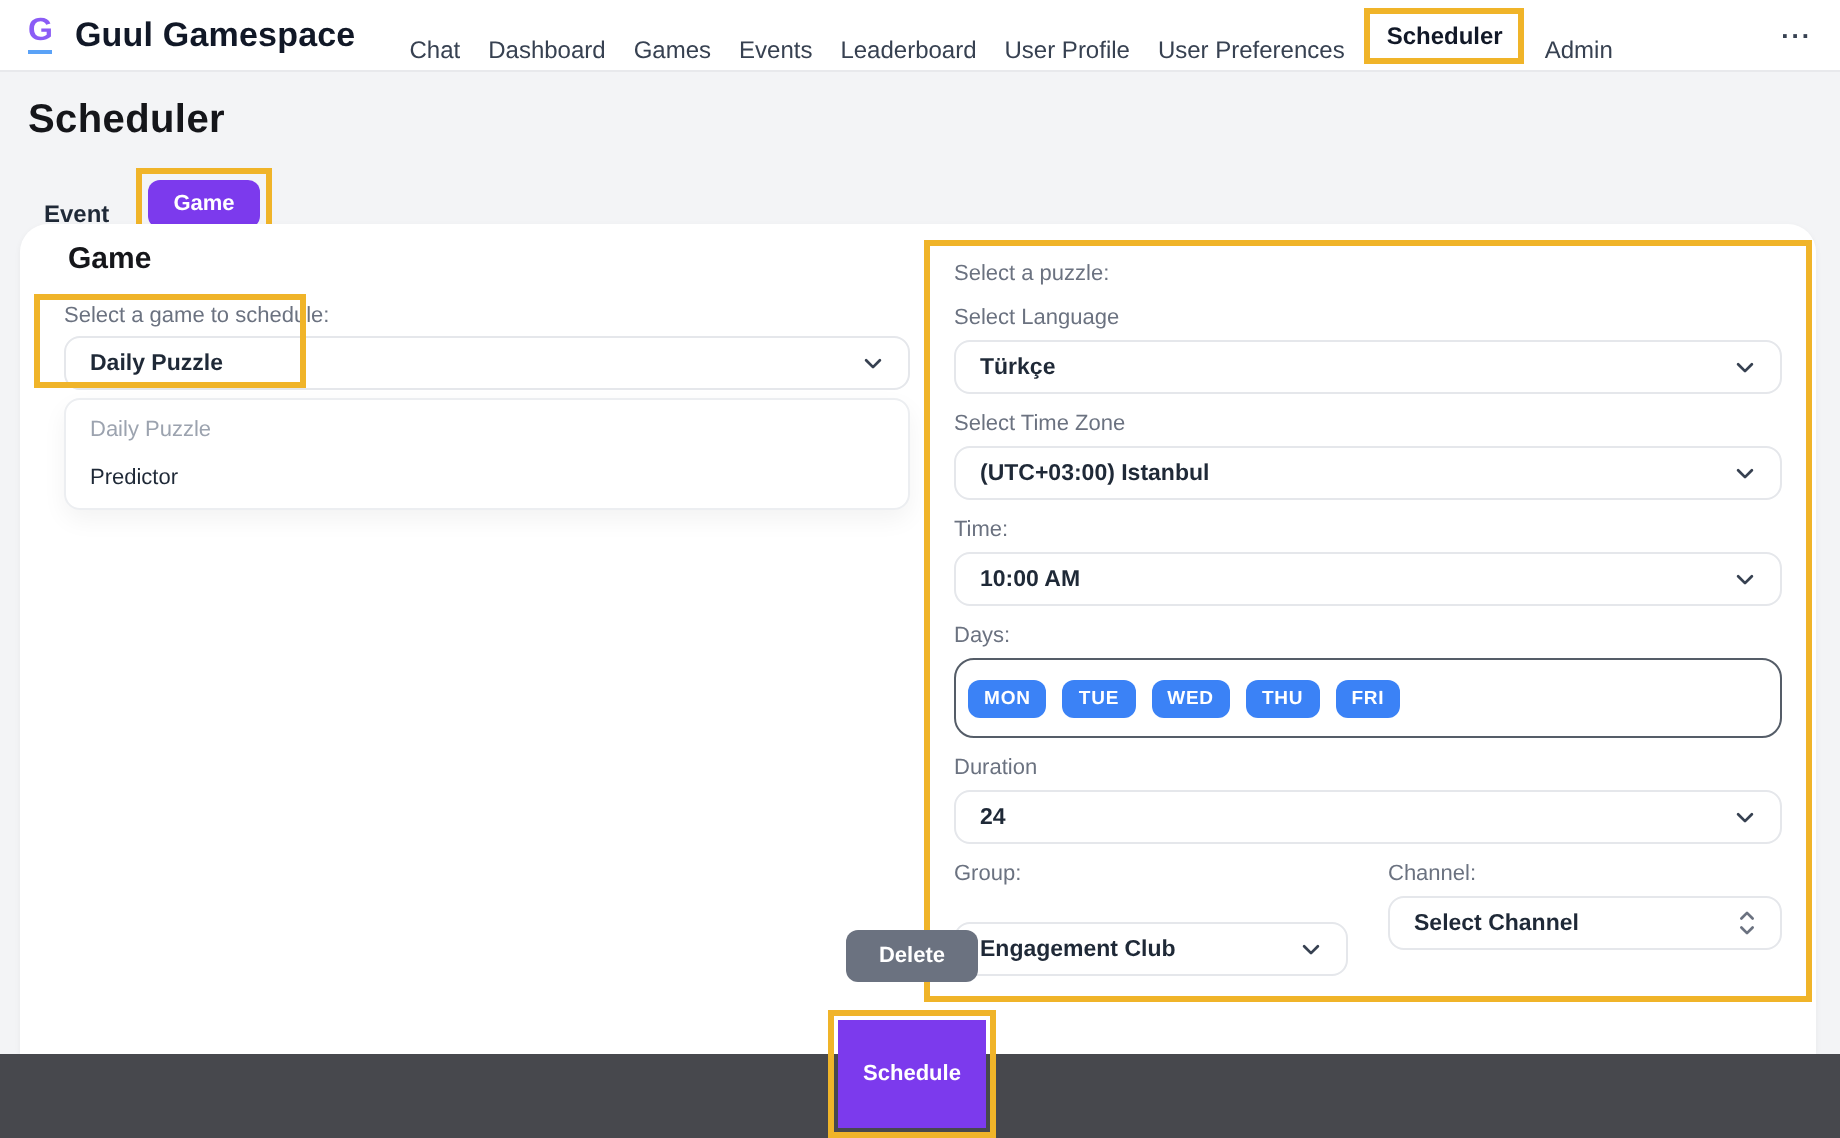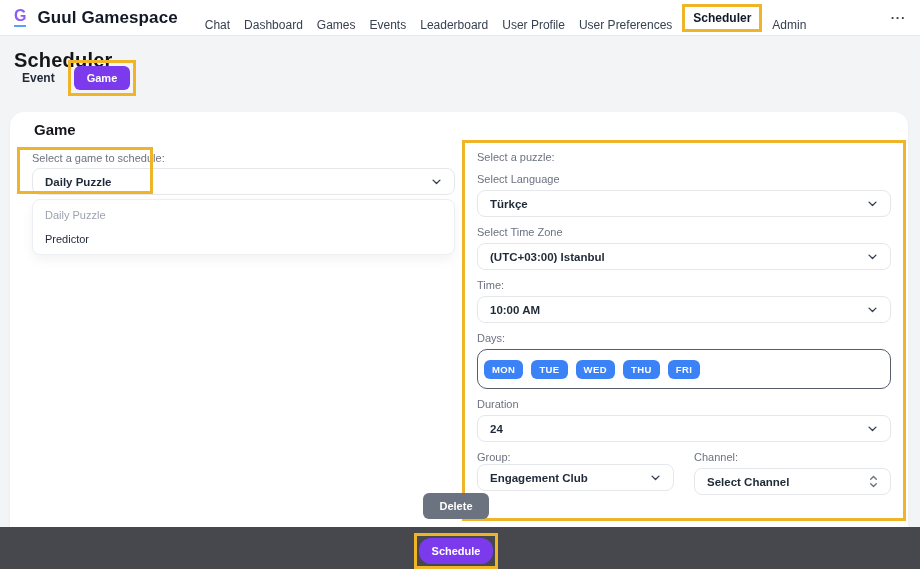--- a/index.html
+++ b/index.html
@@ -29,21 +29,21 @@
     border:3px solid #f0b429; padding:4px 5px; margin:0 3px; display:inline-flex; align-items:center;
   }
   .nav-spacer { flex:1; }
   .ellipsis { font-size:13px; font-weight:700; color:#374151; letter-spacing:1.5px; line-height:0; padding-bottom:6px; cursor:pointer; }
 
   
   .page-title {
     position:absolute; left:14px; top:49px;
     font-size:20px; font-weight:700; color:#15161a; letter-spacing:.2px;
   }
-  .tabs { position:absolute; left:14px; top:60px; display:flex; align-items:center; }
+  .tabs { position:absolute; left:14px; top:84px; display:flex; align-items:flex-end; }
   .tab-event { font-size:12px; font-weight:600; color:#1f2937; padding:6px 8px; cursor:pointer; }
   .hl-wrap-tab { border:3px solid #f0b429; padding:3px; margin-left:5px; }
   .tab-game {
     background:#7c3aed; color:#ffffff; font-size:11px; font-weight:700;
     border:none; border-radius:6px; padding:6px 13px; cursor:pointer;
     font-family:"Liberation Sans", sans-serif;
   }
 
   
   .card {
@@ -70,21 +70,21 @@
     position:absolute; left:22px; top:87px; width:423px;
     background:#fff; border:1px solid #eceef1; border-radius:8px;
     box-shadow:0 5px 12px rgba(0,0,0,.05); overflow:hidden; padding:3px 0;
   }
   .option { font-size:11px; padding:6px 12px; cursor:pointer; }
   .option.muted { color:#9ca3af; }
   .option.normal { color:#1f2937; font-weight:500; }
 
   
   .right-panel {
-    position:absolute; left:452px; top:28px; width:444px; height:381px;
+    position:absolute; left:452px; top:8px; width:444px; height:381px;
     border:3.5px solid #f0b429; padding:8px 12px 0 12px; overflow:hidden;
   }
   .field { margin-bottom:9px; }
   .field .field-label { margin-bottom:4px; }
 
   .days-box {
     height:40px; border:1px solid #555d68; border-radius:10px;
     display:flex; align-items:center; padding:0 6px; gap:8px;
   }
   .day-pill {
@@ -108,21 +108,21 @@
     gap:14px; padding-right:8px; z-index:10;flex-direction:column;
   }
   .btn-delete {
     background:#6b7280; color:#fff; font-size:11px; font-weight:600;
     border:none; border-radius:6px; padding:7px 16px; cursor:pointer;
     font-family:"Liberation Sans", sans-serif;
   }
   .hl-wrap-schedule { border:3px solid #f0b429; padding:2px; }
   .btn-schedule {
     background:#7c3aed; color:#fff; font-size:11px; font-weight:600;
-    border:none; border-radius:12px; padding:7px 13px; cursor:pointer;
+    border:none; border-radius:0; padding:21px 13px; cursor:pointer;
     font-family:"Liberation Sans", sans-serif;
   }
 </style>
 </head>
 <body>
 
 <div class="navbar">
   <span class="logo">G</span>
   <span class="brand">Guul Gamespace</span>
   <div class="nav-items">
@@ -219,21 +219,21 @@
       <div class="select">
         <span class="select-value">24</span>
         <svg class="chev" width="11" height="11" viewBox="0 0 16 16">
             <path d="M3 6l5 5 5-5" fill="none" stroke="#374151" stroke-width="2" stroke-linecap="round" stroke-linejoin="round"></path>
           </svg>
       </div>
     </div>
 
     <div class="two-col">
       <div>
-        <div class="field-label" style="margin-bottom:0;">Group:</div>
+        <div class="field-label" style="margin-bottom:17px;">Group:</div>
         <div class="select">
           <span class="select-value">Engagement Club</span>
           <svg class="chev" width="11" height="11" viewBox="0 0 16 16">
               <path d="M3 6l5 5 5-5" fill="none" stroke="#374151" stroke-width="2" stroke-linecap="round" stroke-linejoin="round"></path>
             </svg>
         </div>
       </div>
       <div>
         <div class="field-label" style="margin-bottom:4px;">Channel:</div>
         <div class="select">

